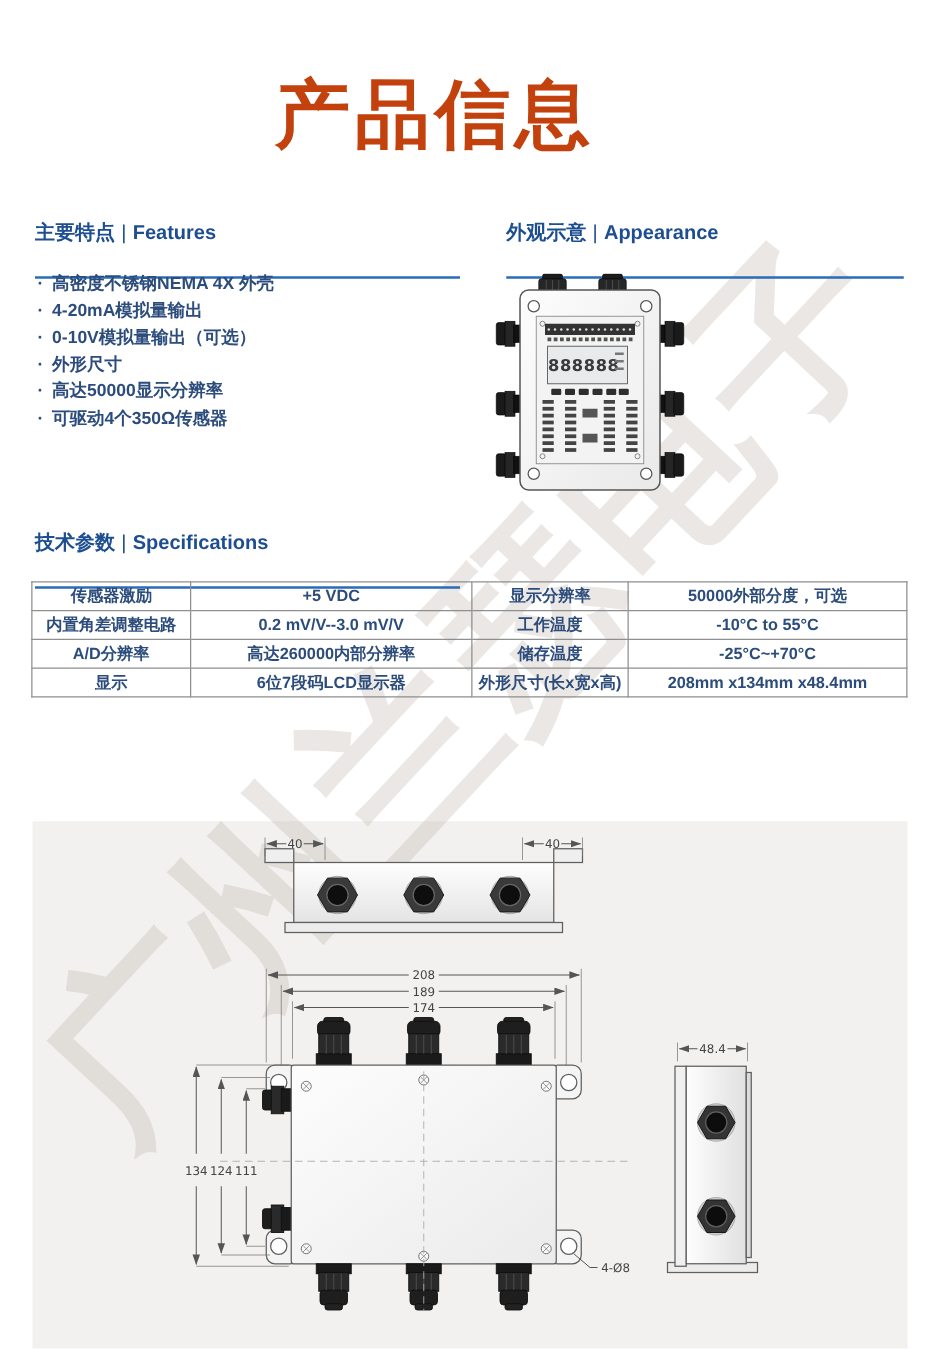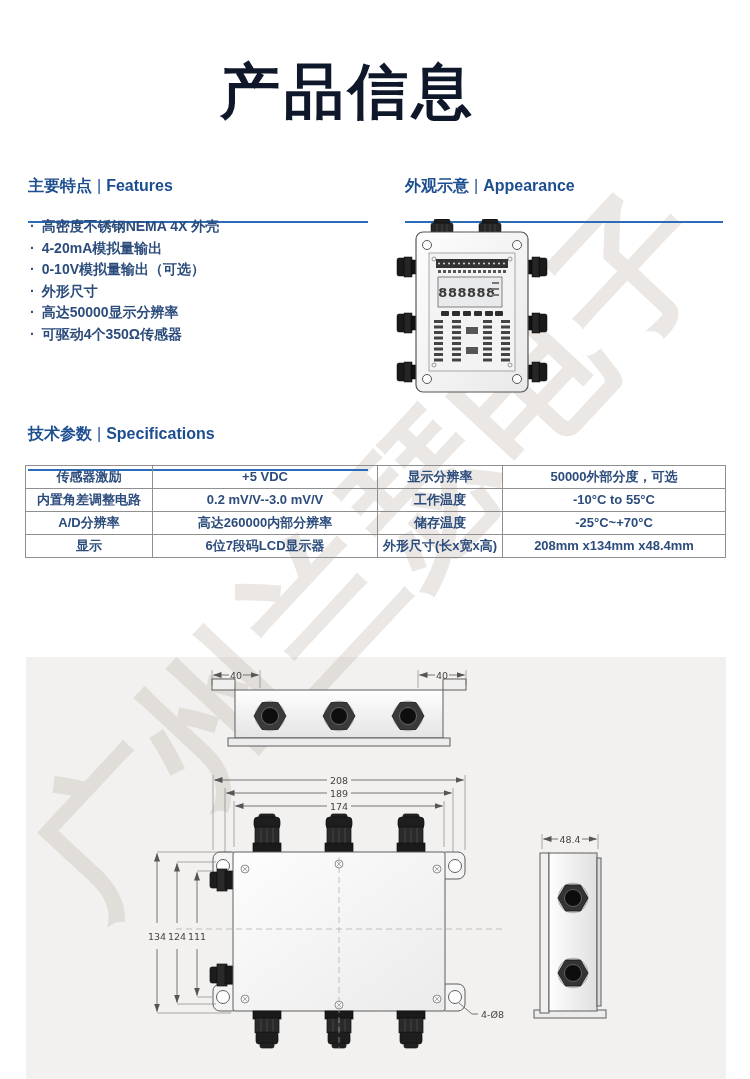--- a/index.html
+++ b/index.html
@@ -6,21 +6,21 @@
   #page{position:relative;width:750px;height:1079px;background:#ffffff;overflow:hidden;
         font-family:"Liberation Sans","DejaVu Sans",sans-serif;}
   
   .z-bg{position:absolute;z-index:1;}
   #watermark{position:absolute;z-index:2;left:-100px;top:450px;width:950px;text-align:center;
              transform:rotate(-47deg);font-size:150px;font-weight:bold;white-space:nowrap;
              color:rgba(186,176,164,0.30);pointer-events:none;letter-spacing:2px;}
   .z-fg{position:absolute;z-index:3;}
 
   #page-title{top:52px;left:0;width:696px;text-align:center;font-size:60px;font-weight:900;
-              color:#0f172a;letter-spacing:4px;}
+              color:#c2410c;letter-spacing:4px;}
 
   .section-header{font-size:16px;font-weight:bold;color:#1d4e90;padding-bottom:24px;
                   border-bottom:2px solid #2b6cb8;}
   .section-header .en{font-weight:bold;}
   .section-header .sep{padding:0 5px;font-weight:normal;color:#1d4e90;}
   #features-header{top:176px;left:28px;width:340px;}
   #appearance-header{top:176px;left:405px;width:318px;}
   #specs-header{top:424px;left:28px;width:340px;}
 
   #features-list{top:216px;left:30px;width:350px;}

